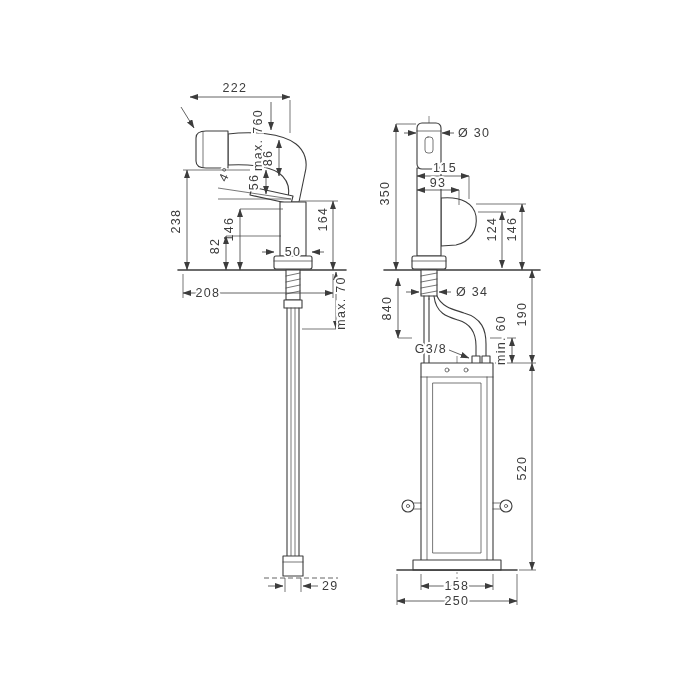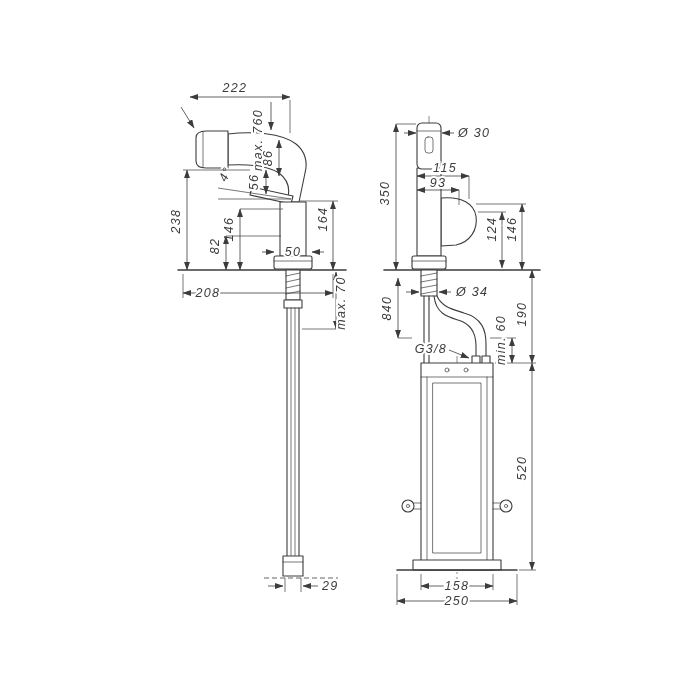--- a/index.html
+++ b/index.html
@@ -1,17 +1,17 @@
 <!DOCTYPE html>
 <html><head>
 <meta charset="utf-8">
 <style>
   html,body{margin:0;padding:0;background:#fff;}
   .stage{position:relative;width:700px;height:700px;background:#fff;overflow:hidden;
-         font-family:"Liberation Sans",sans-serif;font-style:italic;}
+         font-family:"Liberation Sans",sans-serif;}
   svg{display:block;}
   .ln{stroke:#3c3c3c;stroke-width:1.1;fill:none;stroke-linecap:round;stroke-linejoin:round;}
   .fw{fill:#fff;}
   .thick{stroke-width:1.6;}
   .thin{stroke-width:.7;}
   .dim{stroke:#3c3c3c;stroke-width:.8;fill:none;}
   .ext{stroke:#3c3c3c;stroke-width:.7;fill:none;}
   .dash{stroke:#3c3c3c;stroke-width:.8;fill:none;stroke-dasharray:5 3;}
   .cl{stroke:#3c3c3c;stroke-width:.6;fill:none;stroke-dasharray:9 3 2 3;}
   text.d{font-family:"Liberation Sans",sans-serif;font-size:12.5px;fill:#3c3c3c;

